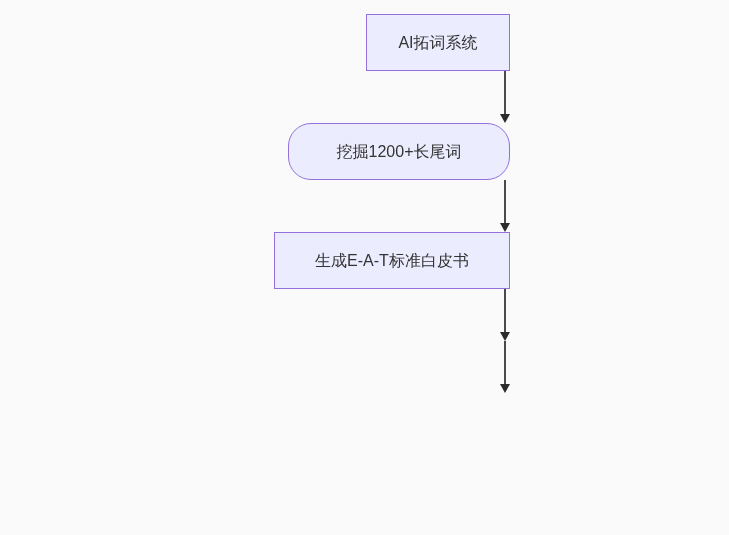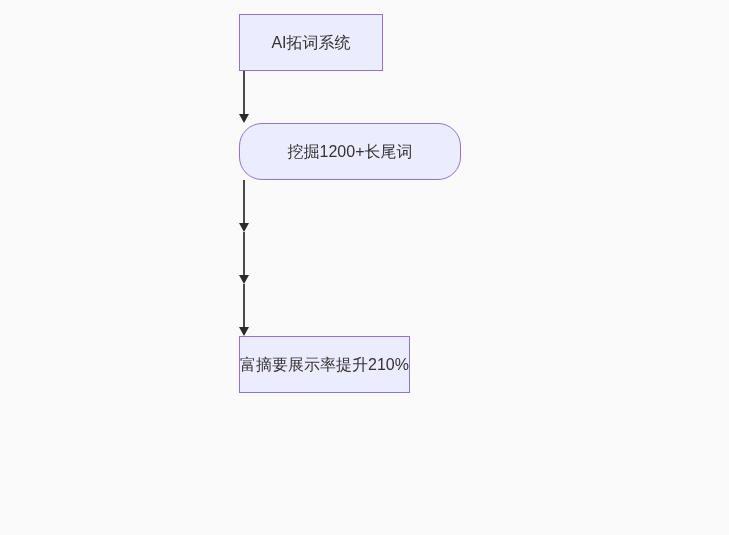--- a/index.html
+++ b/index.html
@@ -10,25 +10,25 @@
     width: 729px;
     height: 535px;
     background: var(--page-bg, #fafafa);
     font-family: "Liberation Sans", sans-serif;
     position: relative;
     overflow: hidden;
   }
   .flowchart {
     position: absolute;
     top: 14px;
-    left: 350px;
+    left: 392px;
     transform: translateX(-50%);
     display: flex;
     flex-direction: column;
-    align-items: flex-start;
+    align-items: flex-end;
   }
   .node {
     box-sizing: border-box;
     height: 57px;
     background: var(--node-fill, #ECECFF);
     border: 1.5px solid var(--node-border, #9370DB);
     display: flex;
     align-items: center;
     justify-content: center;
     color: var(--text-color, #333333);
@@ -77,29 +77,29 @@
 
   <div class="node">
     <span>挖掘1200+长尾词</span>
   </div>
 
   <div class="edge">
     <div class="edge-line"></div>
     <div class="edge-head"></div>
   </div>
 
+  <div class="node">
+    <span>生成E-A-T标准白皮书</span>
+  </div>
 
   <div class="edge">
     <div class="edge-line"></div>
     <div class="edge-head"></div>
   </div>
 
 
   <div class="edge">
     <div class="edge-line"></div>
     <div class="edge-head"></div>
   </div>
 
-  <div class="node">
-    <span>富摘要展示率提升210%</span>
-  </div>
 
 </div>
 
 </body></html>

